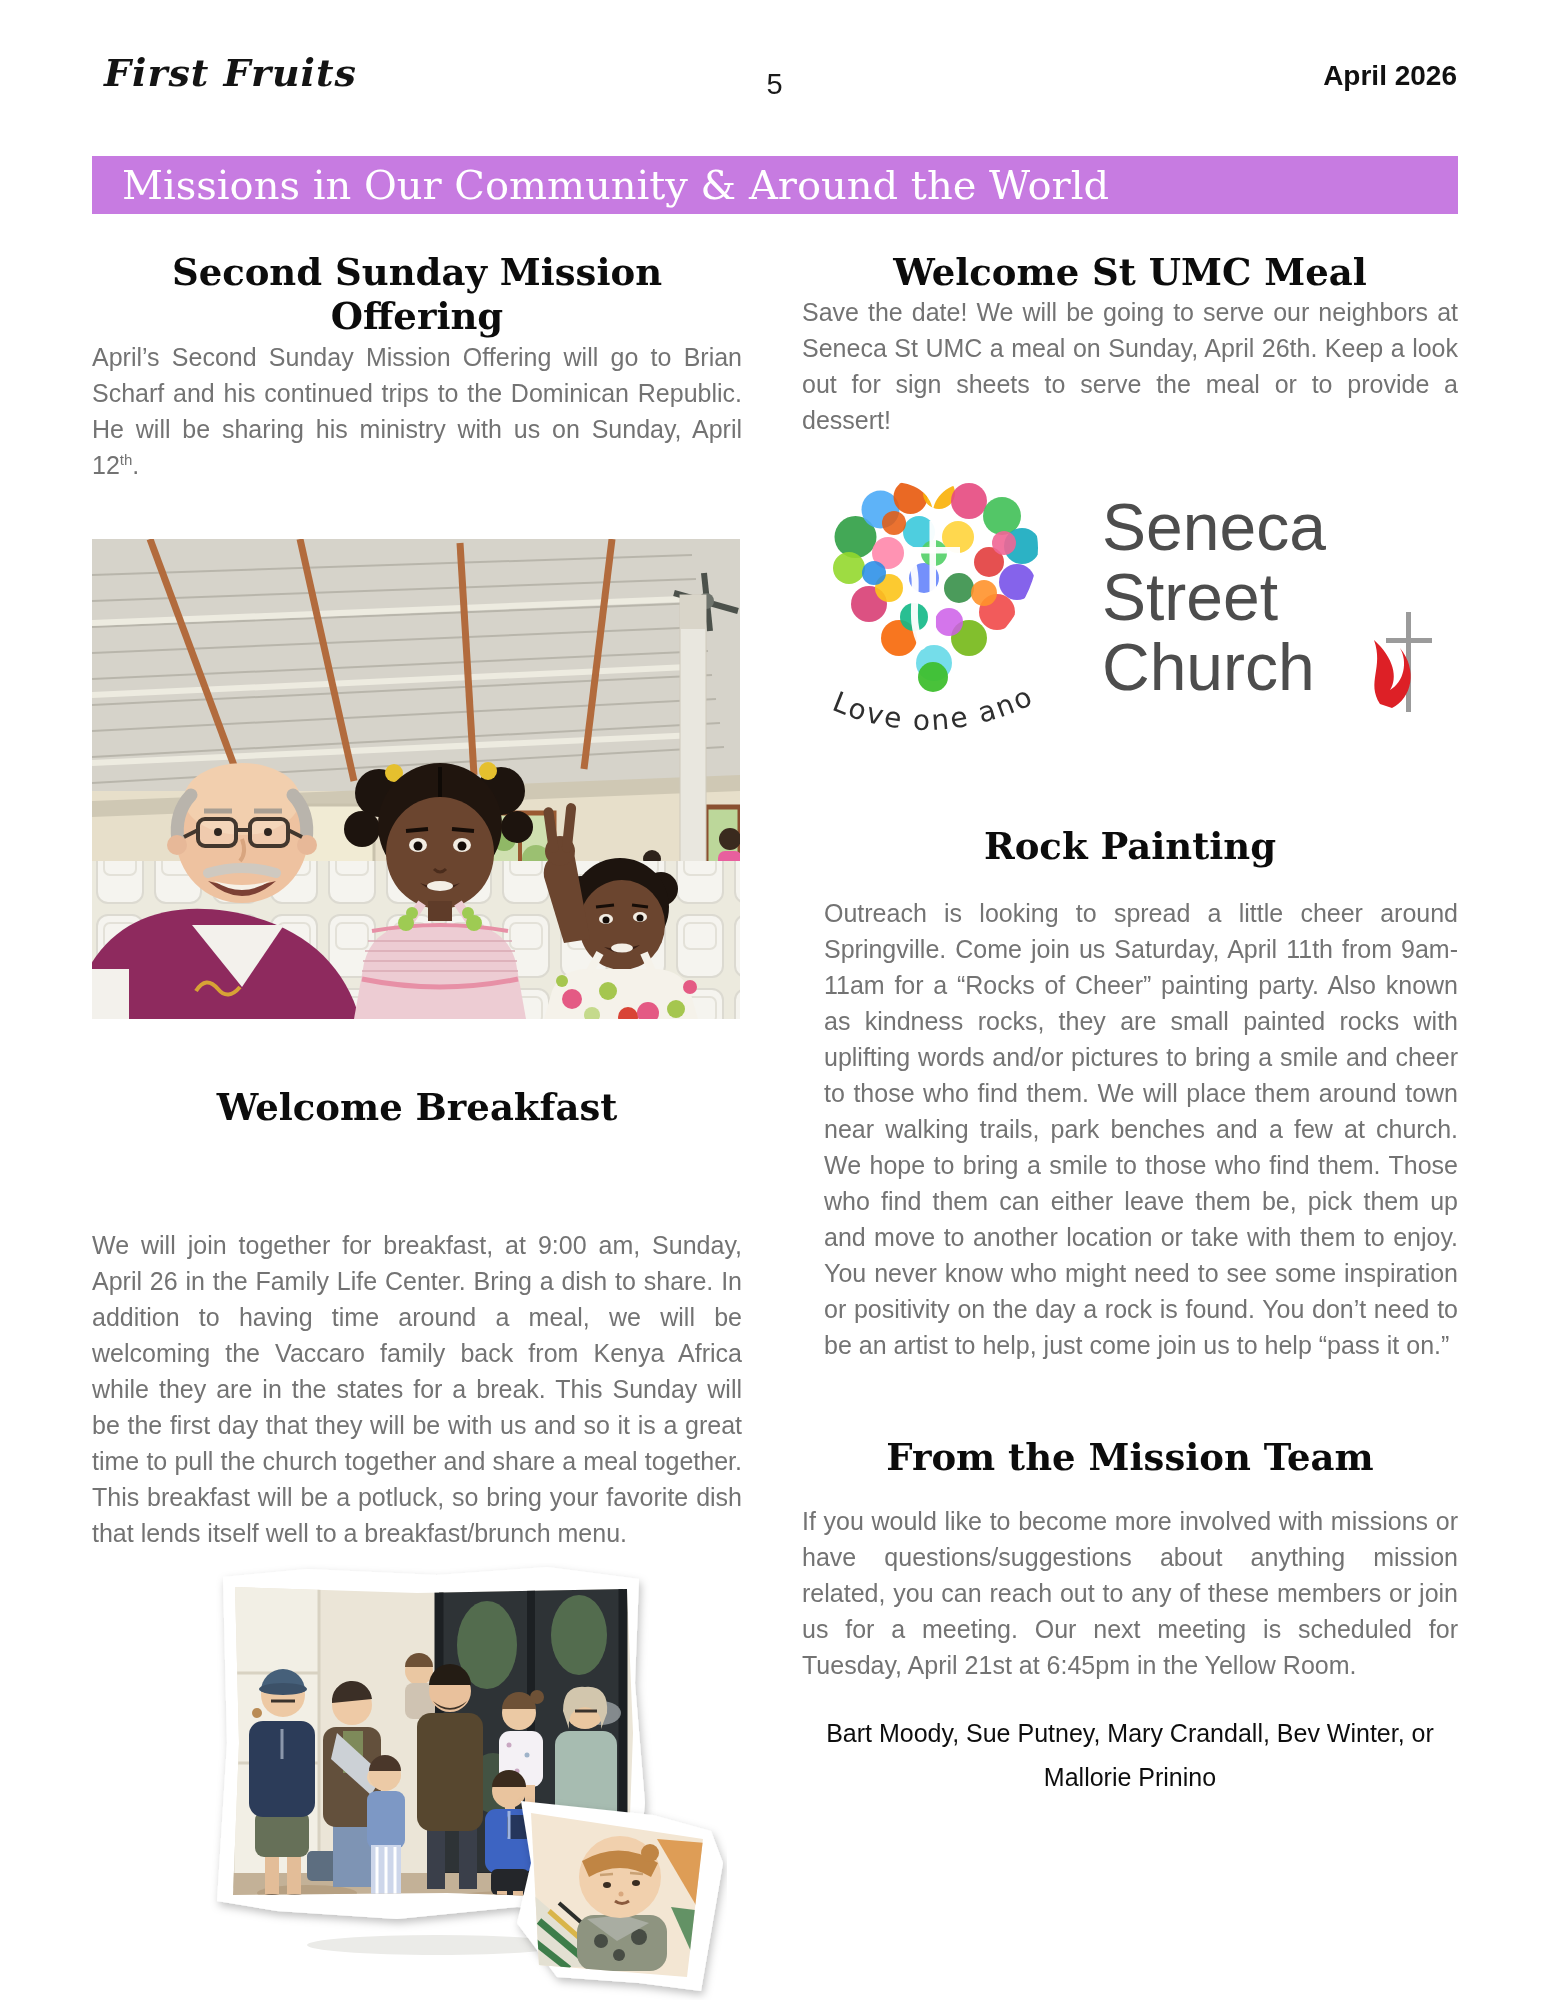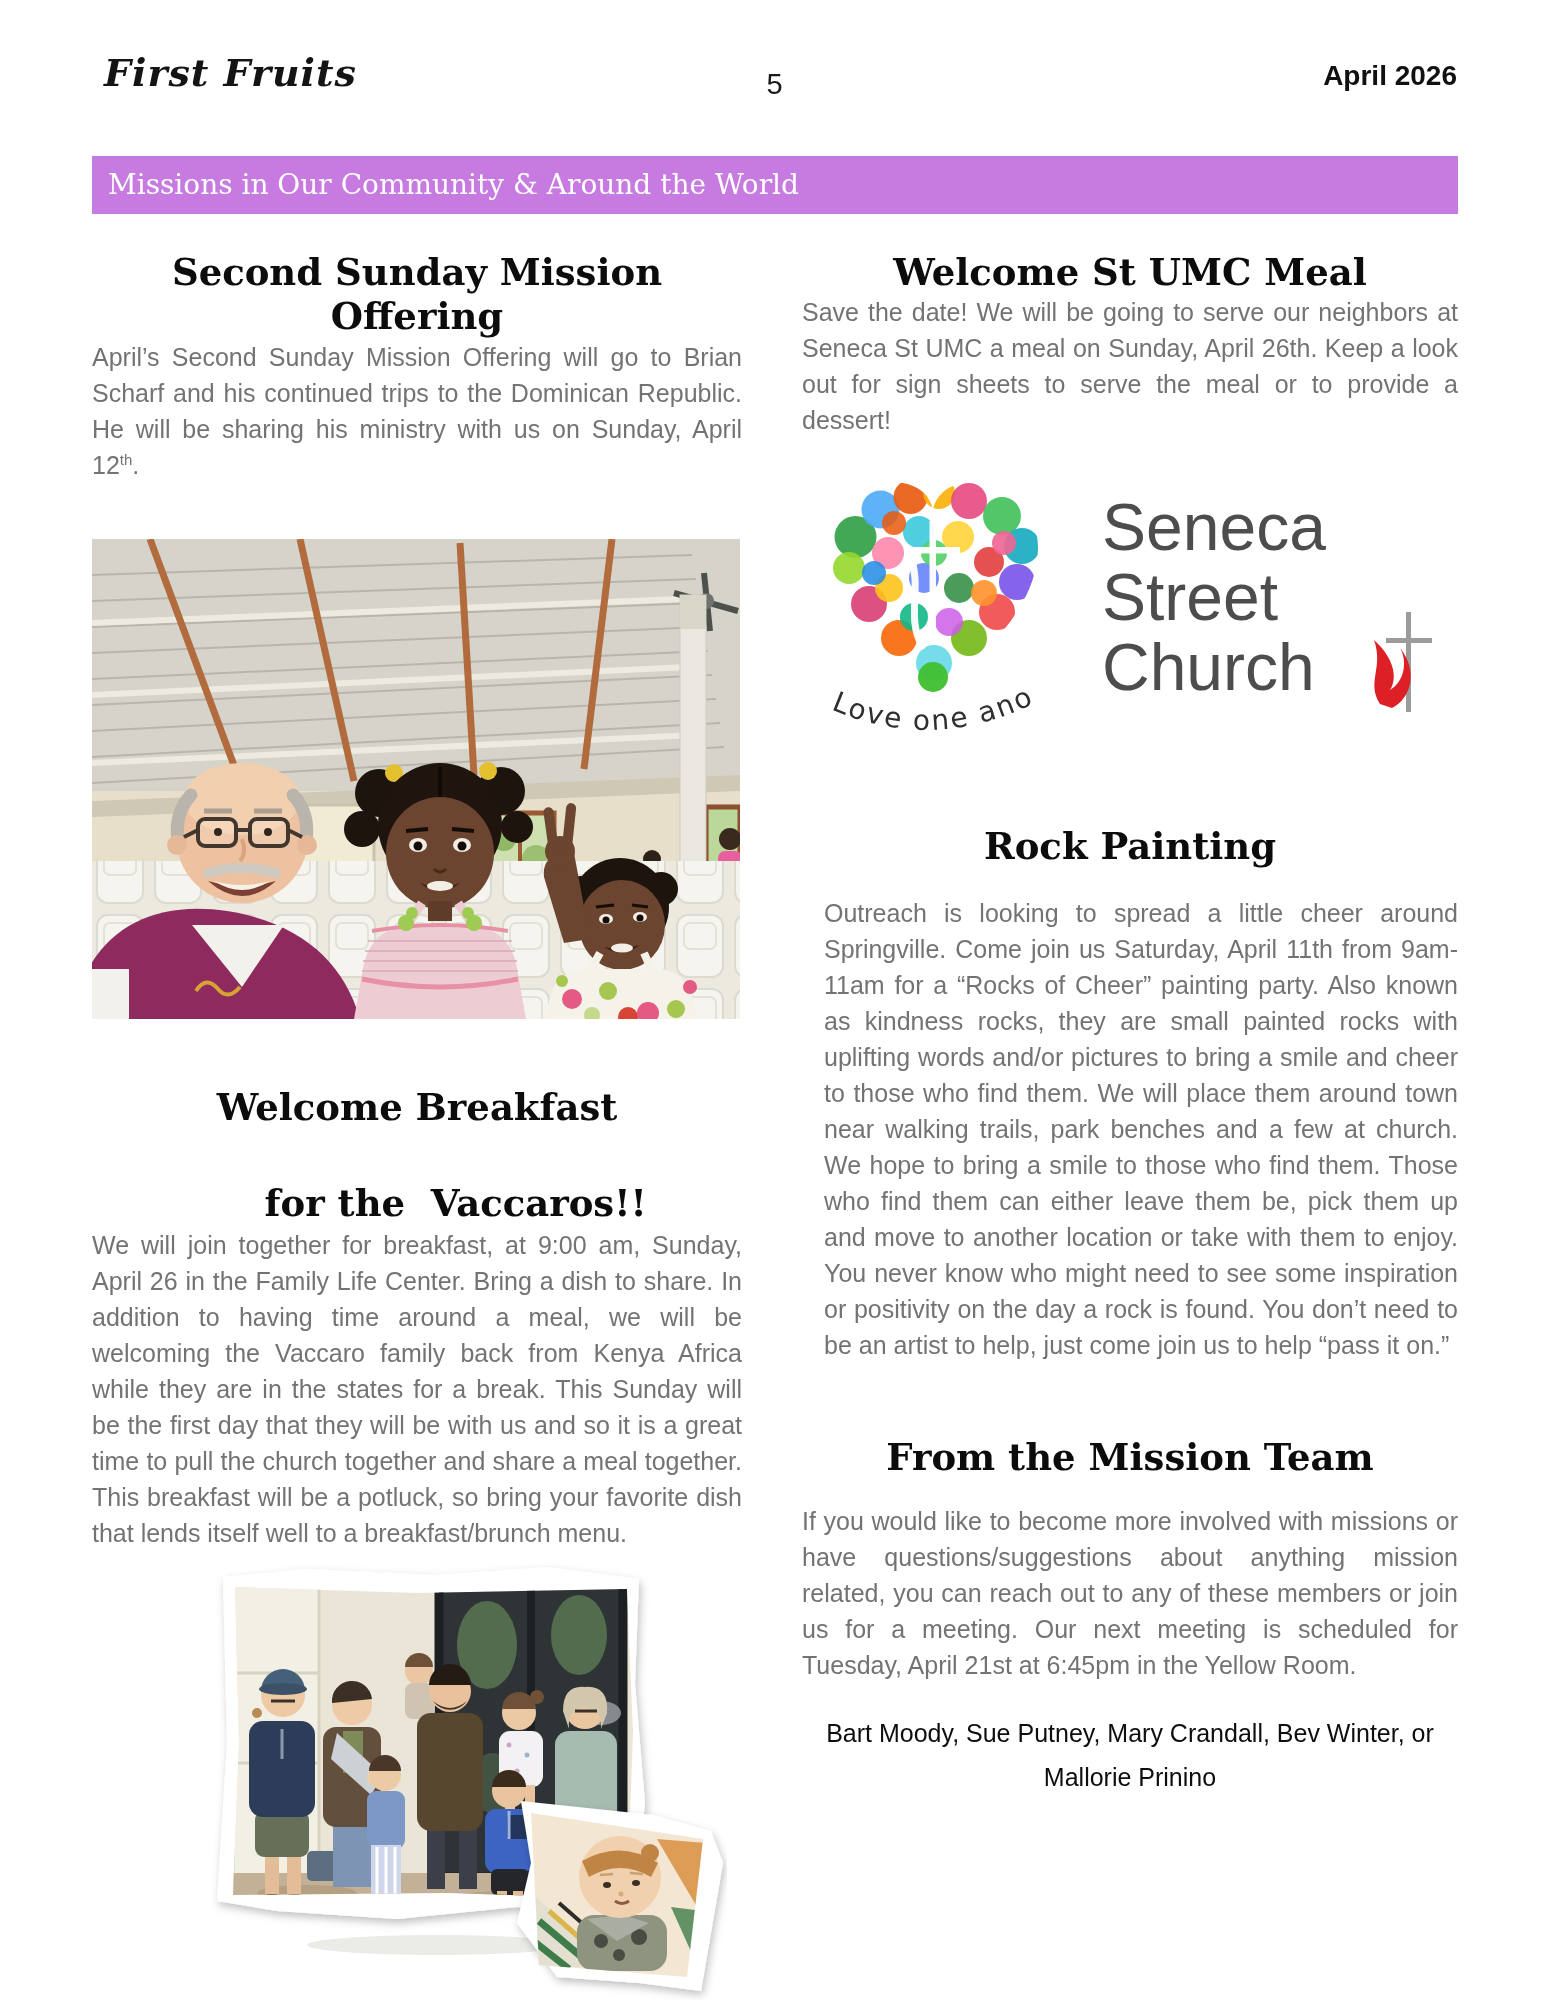--- a/index.html
+++ b/index.html
@@ -6,22 +6,22 @@
   .page{position:relative;width:1545px;height:2000px;background:#ffffff;overflow:hidden;
         font-family:"Liberation Sans",sans-serif;color:#0e0e0e;}
   
   .masthead{position:absolute;top:50px;left:92px;right:88px;height:70px;}
   .mast-title{position:absolute;left:12px;top:0;font-family:"DejaVu Serif",serif;font-style:italic;
               font-weight:700;font-size:38px;letter-spacing:1px;color:#141414;}
   .mast-page{position:absolute;left:50%;transform:translateX(-50%);top:18px;font-size:29px;color:#1a1a1a;}
   .mast-date{position:absolute;right:0;top:10px;font-weight:bold;font-size:28px;color:#111;}
   
   .banner{position:absolute;top:156px;left:92px;width:1366px;height:58px;background:#c77be1;
-          color:#ffffff;font-family:"DejaVu Serif",serif;font-size:28px;line-height:58px;
-          padding-left:16px;box-sizing:border-box;white-space:nowrap;}
+          color:#ffffff;font-family:"DejaVu Serif",serif;font-size:40px;line-height:58px;
+          padding-left:30px;box-sizing:border-box;white-space:nowrap;}
   
   .col-left{position:absolute;left:92px;top:250px;width:650px;}
   .col-right{position:absolute;left:802px;top:250px;width:656px;}
   h2{font-family:"DejaVu Serif",serif;font-weight:600;font-size:37px;line-height:1.2;
      margin:0;text-align:center;color:#0c0c0c;letter-spacing:0;}
   h2.welcome{margin-top:64px;line-height:1.3;white-space:pre-wrap;}
   p.body{font-size:25px;line-height:36px;text-align:justify;margin:0;color:#737373;}
   sup.ord{font-size:15px;vertical-align:super;line-height:0;}
   .p-first{margin-top:20px;}
   .photo1{display:block;margin-top:56px;width:648px;height:480px;}
@@ -210,21 +210,21 @@
         <circle cx="598" cy="448" r="7" fill="#e45a84"></circle>
           <circle cx="516" cy="452" r="9" fill="#a5c64f"></circle>
         <circle cx="584" cy="470" r="9" fill="#a5c64f"></circle>
           <circle cx="470" cy="442" r="6" fill="#a5c64f"></circle>
         <circle cx="536" cy="478" r="10" fill="#d94436"></circle>
           <circle cx="500" cy="476" r="8" fill="#c5da8c"></circle>
       </g>
     </svg>
 
     <h2 class="welcome"><span>Welcome Breakfast</span><br>
-      <span>for the  Vaccaros!!</span></h2>
+      </h2>
 
     <p class="body p-breakfast">We will join together for breakfast, at 9:00 am, Sunday, April 26 in the Family Life Center. Bring a dish to share. In addition to having time around a meal, we will be welcoming the Vaccaro family back from Kenya Africa while they are in the states for a break. This Sunday will be the first day that they will be with us and so it is a great time to pull the church together and share a meal together. This breakfast will be a potluck, so bring your favorite dish that lends itself well to a breakfast/brunch menu.</p>
 
     <div class="collage">
       <svg width="540" height="440" viewBox="0 0 540 440" xmlns="http://www.w3.org/2000/svg">
         <defs>
           <filter id="sh" x="-10%" y="-10%" width="125%" height="125%">
             <feDropShadow dx="2" dy="4" stdDeviation="4" flood-color="#000" flood-opacity="0.25"></feDropShadow>
           </filter>
           <clipPath id="famClip">

